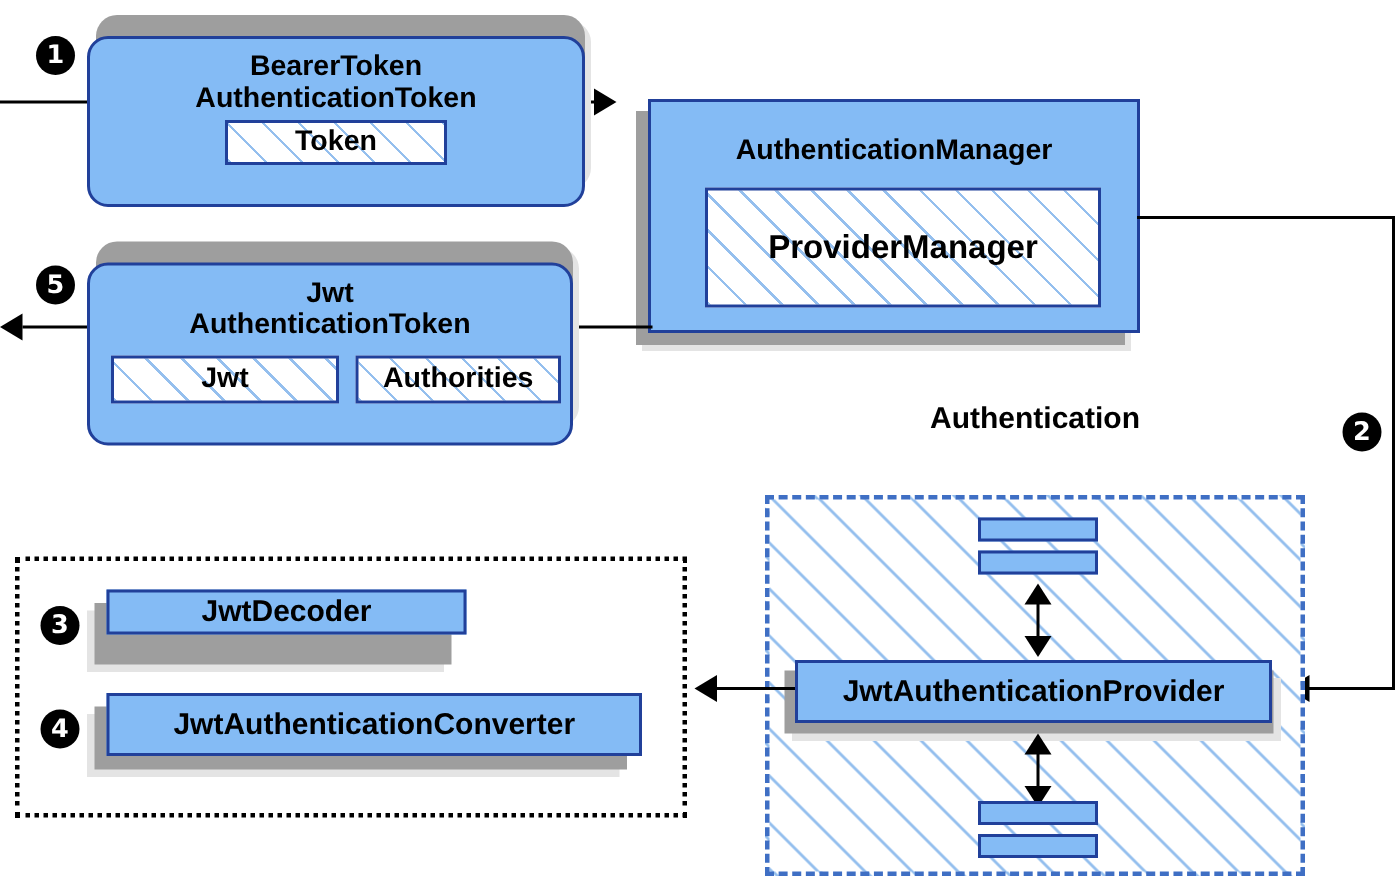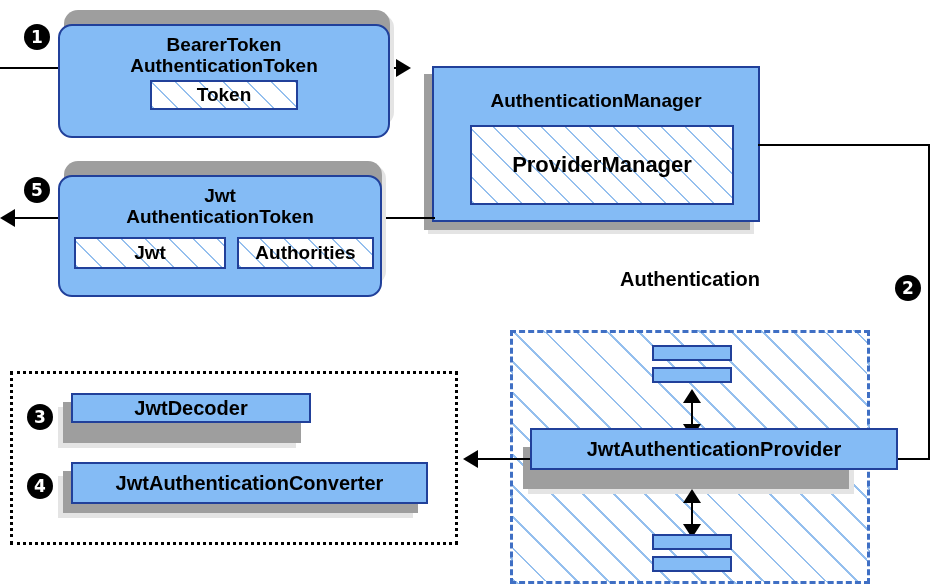--- a/index.html
+++ b/index.html
@@ -210,21 +210,21 @@
 
   <div class="bluebox" style="left:652px; top:345px; width:80px; height:16px;"></div>
   <div class="bluebox" style="left:652px; top:367px; width:80px; height:16px;"></div>
 
   <div class="vline" style="left:691px; top:395px; height:36px;"></div>
   <div class="arrow-up" style="left:683px; top:389px;"></div>
   <div class="arrow-down" style="left:683px; top:424px;"></div>
 
   <div class="shadow-light" style="left:528px; top:452px; width:326px; height:42px;"></div>
   <div class="shadow-dark" style="left:523px; top:447px; width:326px; height:42px;"></div>
-  <div class="bluebox" style="left:530px; top:428px; width:368px; height:42px; font-size:20px;">
+  <div class="bluebox" style="left:530px; top:440px; width:318px; height:42px; font-size:20px;">
     <span>JwtAuthenticationProvider</span>
   </div>
 
   <div class="vline" style="left:691px; top:495px; height:36px;"></div>
   <div class="arrow-up" style="left:683px; top:489px;"></div>
   <div class="arrow-down" style="left:683px; top:524px;"></div>
 
   <div class="bluebox" style="left:652px; top:534px; width:80px; height:16px;"></div>
   <div class="bluebox" style="left:652px; top:556px; width:80px; height:16px;"></div>
 

